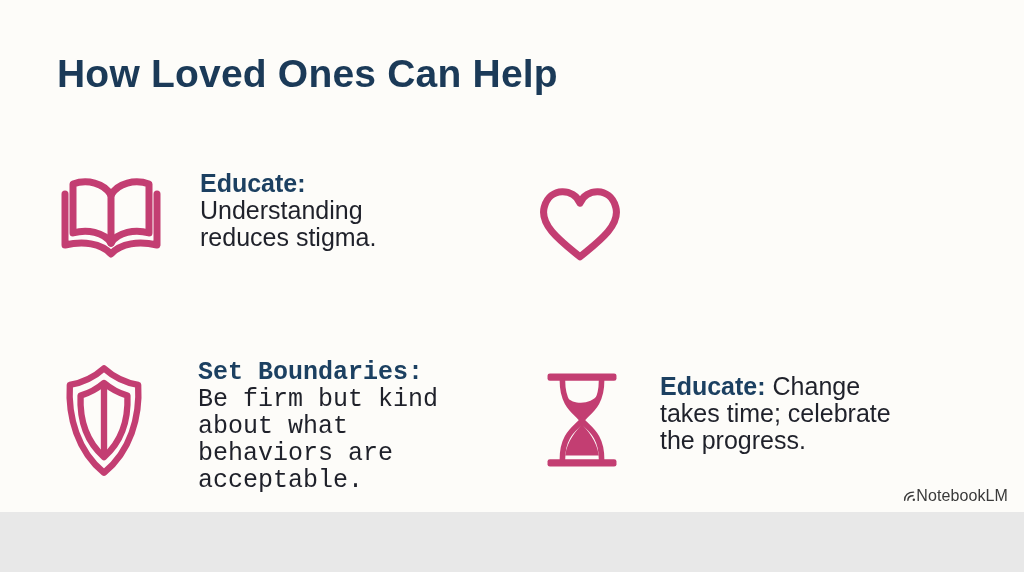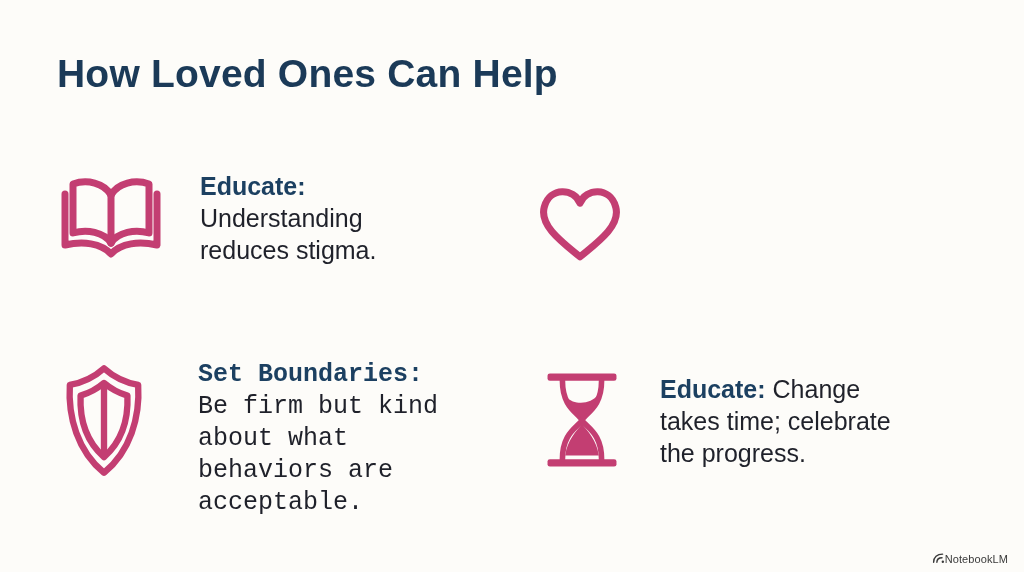--- a/index.html
+++ b/index.html
@@ -1,50 +1,50 @@
 <!DOCTYPE html>
 <html><head>
 <meta charset="utf-8">
 <style>
   html,body{margin:0;padding:0;background:#e8e8e8;}
   .slide{
     position:relative;
-    width:1024px;height:572px;
+    width:1024px;height:512px;
     background:#fdfcf9;
     overflow:hidden;
     font-family:"Liberation Sans","DejaVu Sans",sans-serif;
   }
   .title{
     position:absolute;left:57px;top:52px;
     font-size:39px;font-weight:700;
     letter-spacing:0.2px;
     color:#1b3a58;
     margin:0;
   }
   .item-icon{position:absolute;}
   .item-text{
     position:absolute;margin:0;
-    font-size:25px;line-height:32px;
+    font-size:25px;line-height:27px;
     color:#1f212a;
   }
   .item-text .lead{font-weight:700;color:#1c4061;}
   
   .icon-book{left:56px;top:170px;width:110px;height:94px;}
   .text-educate{left:200px;top:170px;width:208px;}
   .icon-heart{left:533px;top:178px;width:94px;height:88px;}
   .text-validate{left:660px;top:166px;width:314px;}
   .icon-shield{left:63px;top:363px;width:82px;height:116px;}
   .text-boundaries{left:198px;top:359px;width:258px;font-family:Liberation Mono, monospace;}
   .icon-hourglass{left:541px;top:367px;width:82px;height:106px;}
   .text-patience{left:660px;top:373px;width:264px;}
   
   .watermark{
     position:absolute;right:16px;bottom:7px;
     display:flex;align-items:center;
-    color:#3a3a3a;font-size:11px;font-weight:400;
+    color:#3a3a3a;font-size:16px;font-weight:400;
     letter-spacing:0.1px;
     text-align:right;
   }
   .watermark svg{display:block;}
 </style>
 </head>
 <body>
 
 <div class="slide">
 

